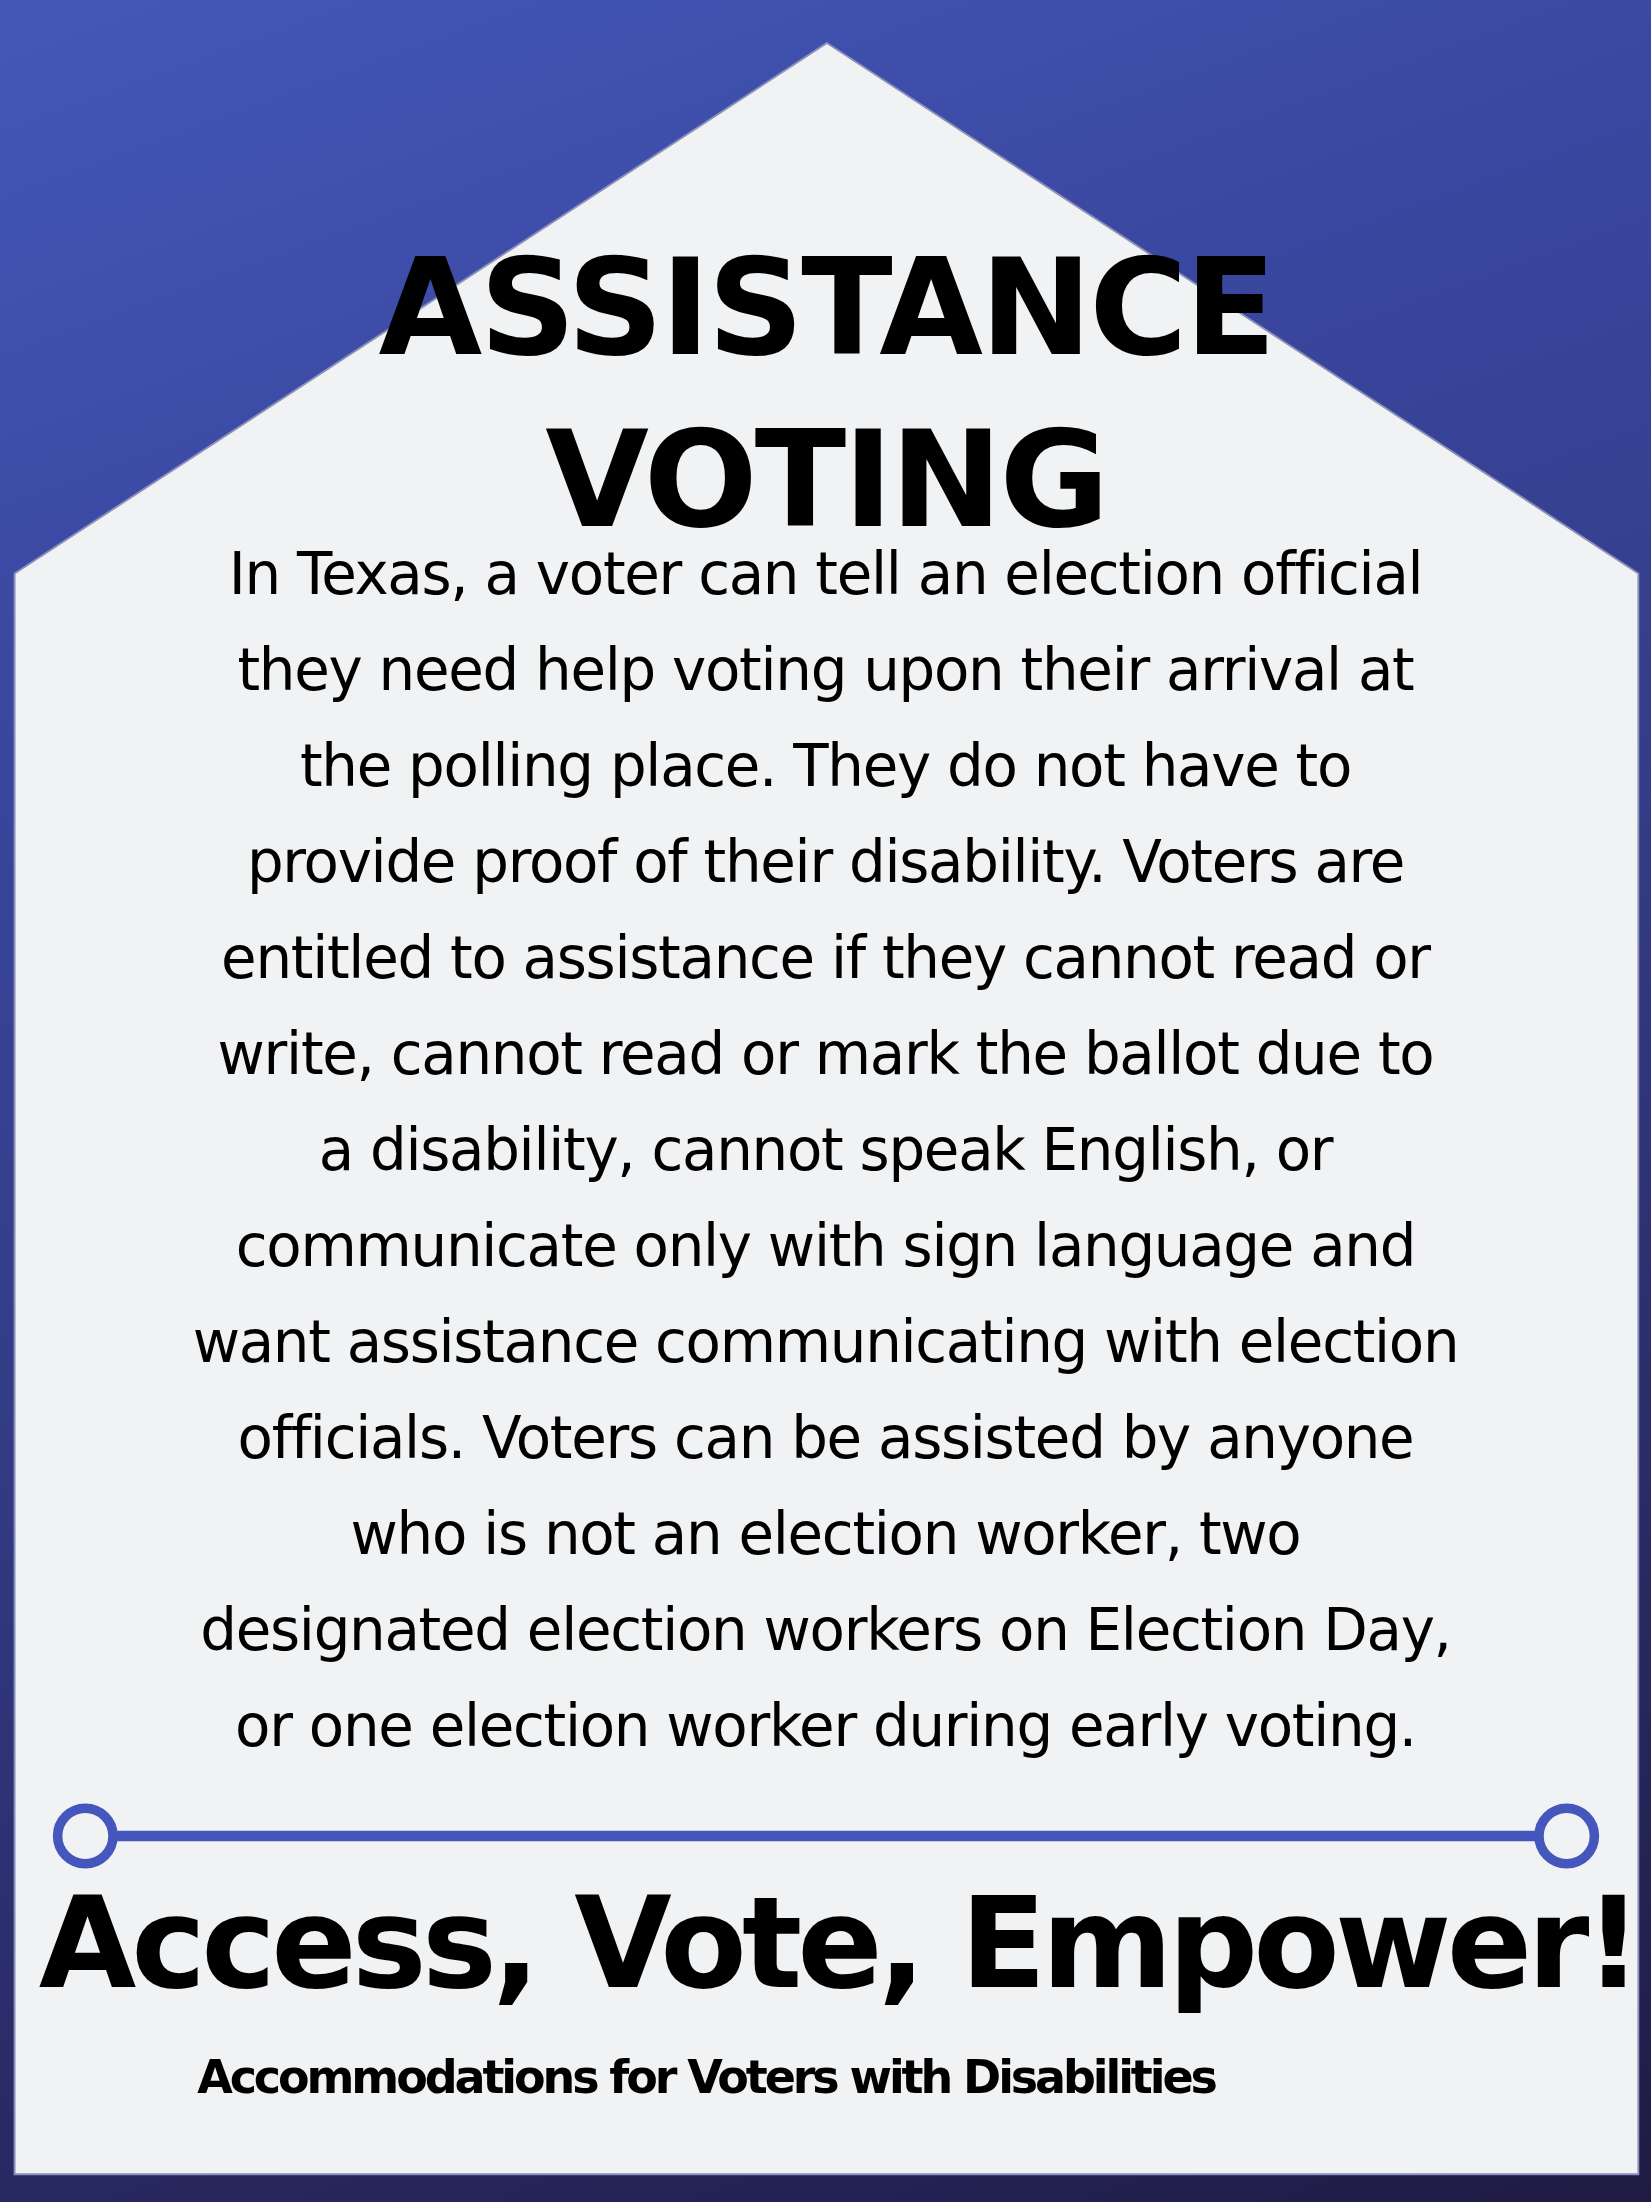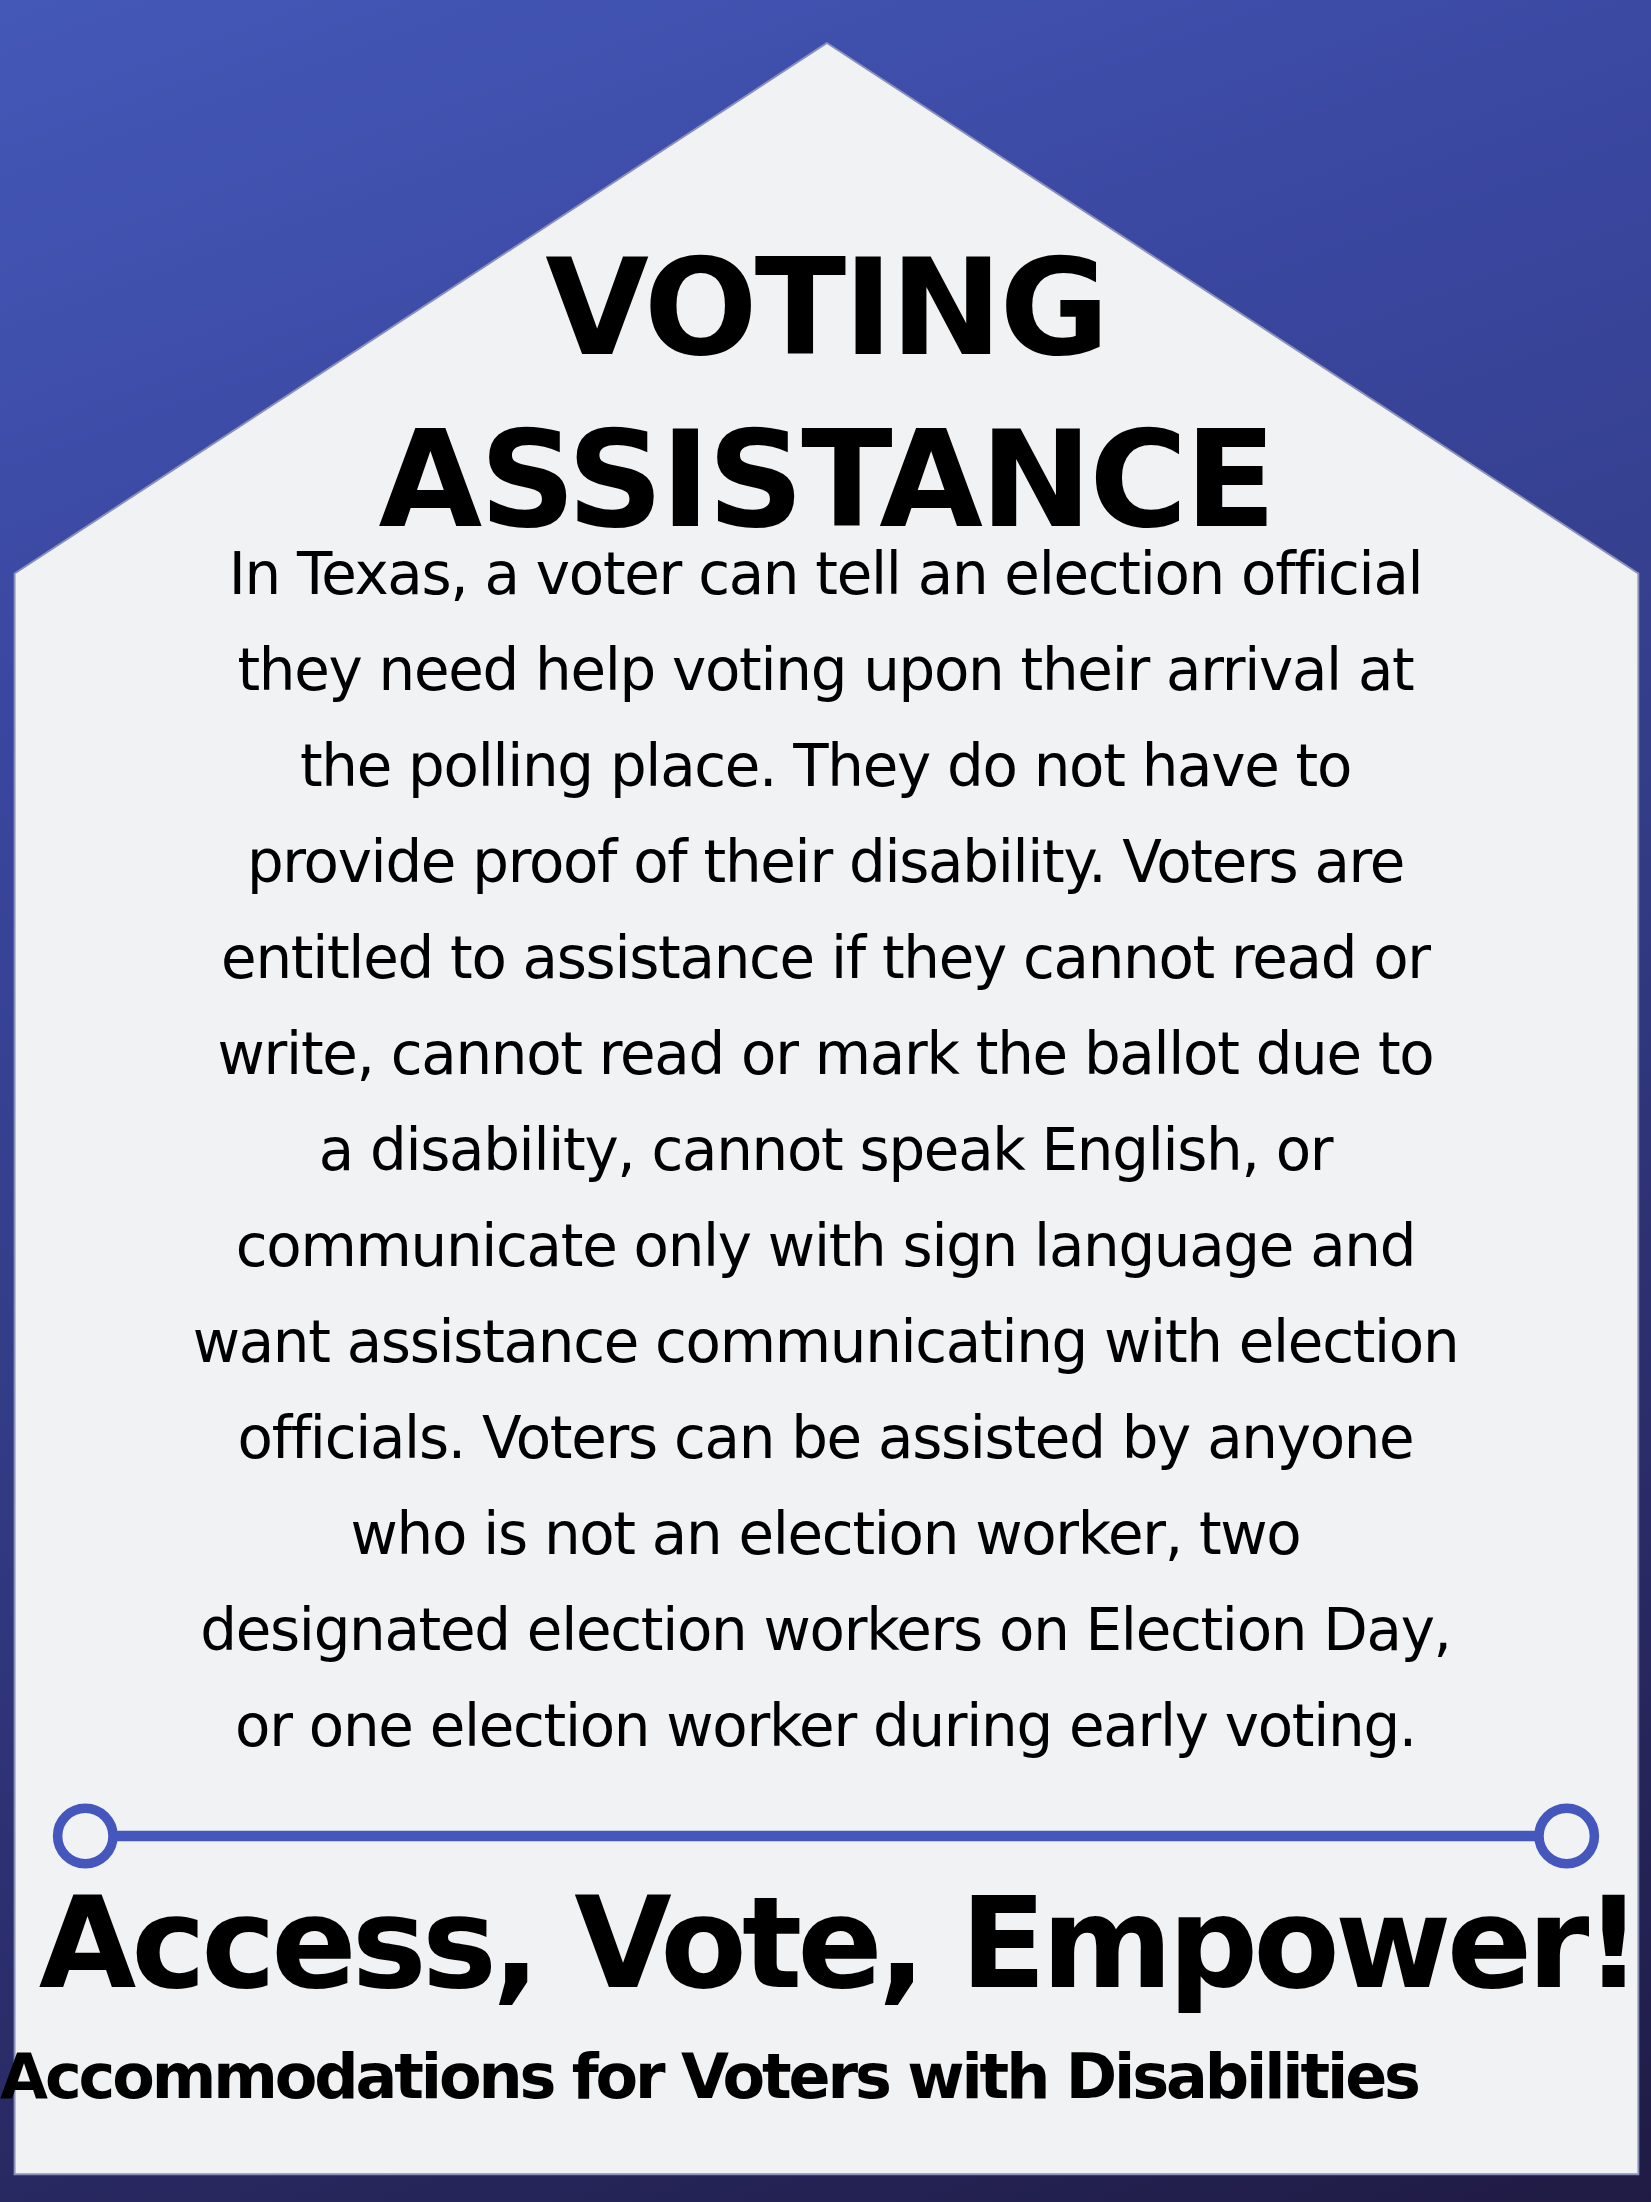--- a/index.html
+++ b/index.html
@@ -25,38 +25,38 @@
   }
   .body-text span { display: block; white-space: nowrap; }
   .tagline {
     position: absolute; left: 12px; width: 1652px; top: 1872px; text-align: center;
     font-family: "DejaVu Sans", sans-serif; font-weight: bold;
     font-size: 126px; line-height: 143px; letter-spacing: -4.8px; white-space: nowrap;
   }
   .subtitle {
     position: absolute; left: 0; width: 1412px; top: 2034px; text-align: center;
     font-family: "DejaVu Sans", sans-serif; font-weight: bold;
-    font-size: 62px; line-height: 86px; letter-spacing: -3.1px; white-space: nowrap;
+    font-size: 46px; line-height: 86px; letter-spacing: -3.1px; white-space: nowrap;
   }
 </style>
 </head>
 <body>
 
 <svg class="shape" viewBox="0 0 1728 2304" xmlns="http://www.w3.org/2000/svg">
   <polygon points="865,45 1714,600 1714,2275 15,2275 15,600" fill="#f1f2f4" stroke="#8a90b8" stroke-width="2"></polygon>
   <g>
     <line x1="122" y1="1921" x2="1606" y2="1921" stroke="#4557bd" stroke-width="11"></line>
     <circle cx="89" cy="1921" r="29" fill="#f1f2f4" stroke="#4557bd" stroke-width="10"></circle>
     <circle cx="1639" cy="1921" r="29" fill="#f1f2f4" stroke="#4557bd" stroke-width="10"></circle>
   </g>
 </svg>
 
 <h1 class="title">
+  <span>ASSISTANCE</span>
   <span>VOTING</span>
-  <span>ASSISTANCE</span>
 </h1>
 
 <div class="body-text">
   <span>In Texas, a voter can tell an election official</span>
   <span>they need help voting upon their arrival at</span>
   <span>the polling place. They do not have to</span>
   <span>provide proof of their disability. Voters are</span>
   <span>entitled to assistance if they cannot read or</span>
   <span>write, cannot read or mark the ballot due to</span>
   <span>a disability, cannot speak English, or</span>

